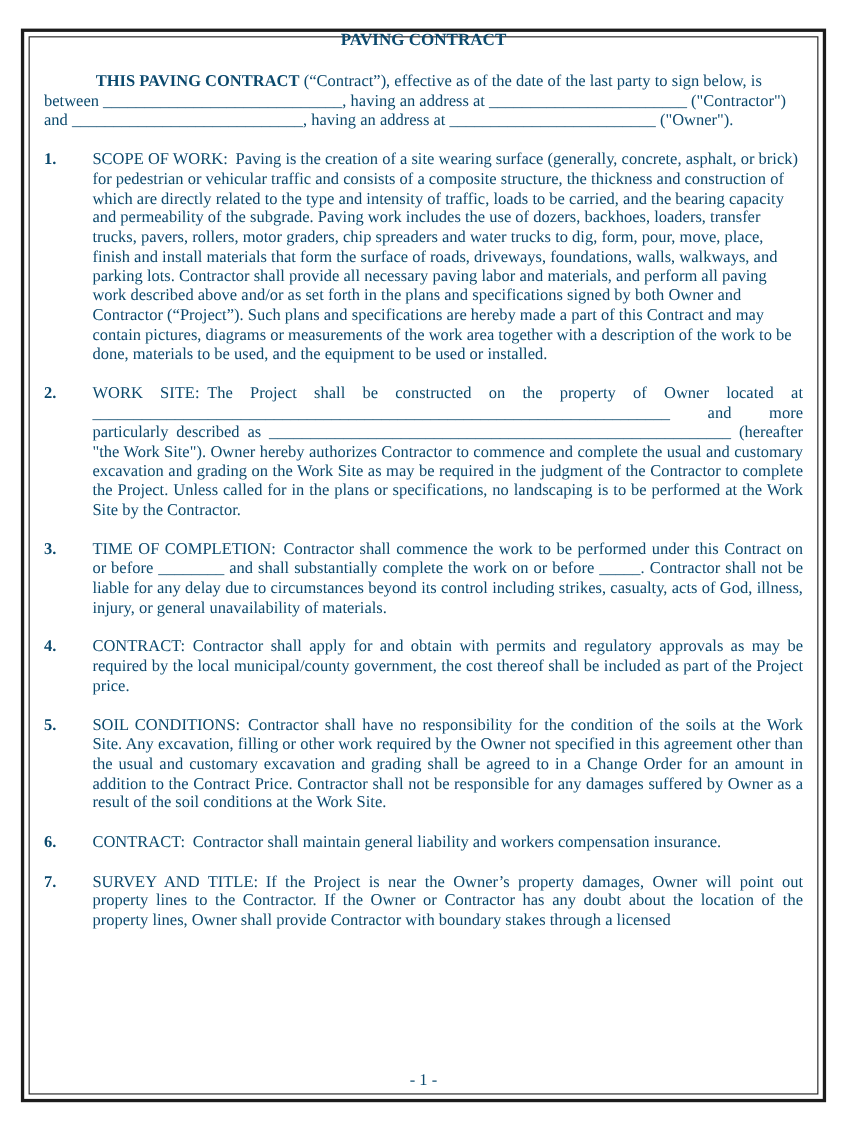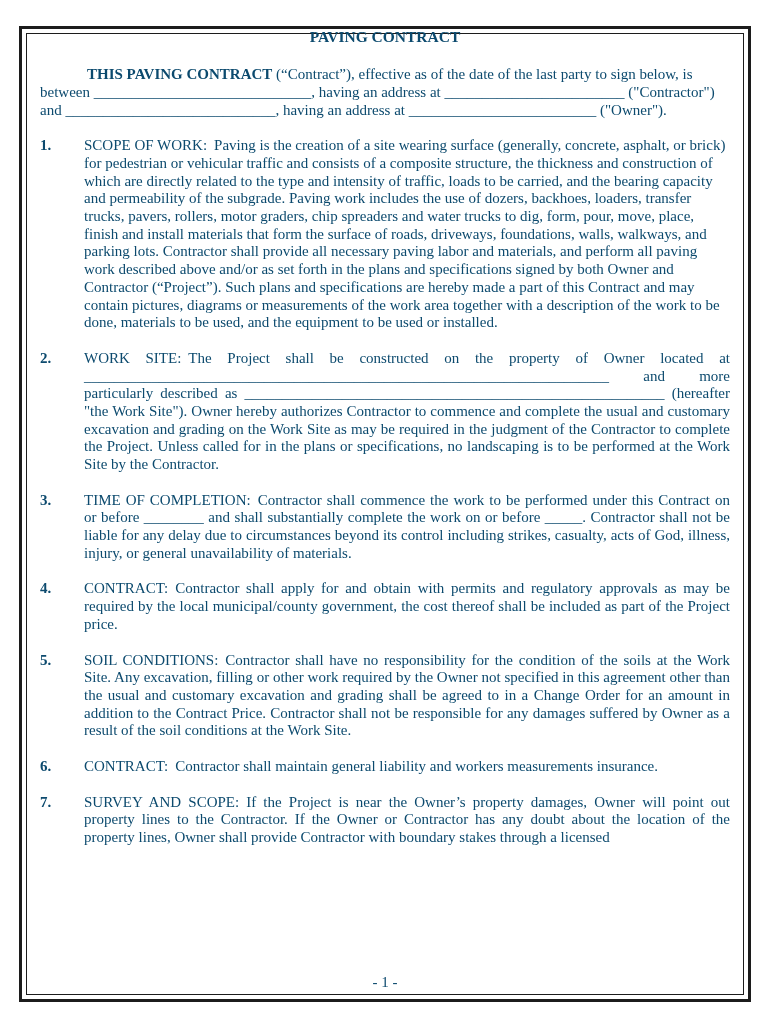--- a/index.html
+++ b/index.html
@@ -101,23 +101,23 @@
       <p class="sec-body justify"><span class="sec-heading">CONTRACT:</span><span>Contractor shall apply for and obtain with permits and regulatory approvals as may be required by the local municipal/county government, the cost thereof shall be included as part of the Project price.</span></p>
     </div>
 
     <div class="section">
       <span class="sec-num">5.</span>
       <p class="sec-body justify"><span class="sec-heading">SOIL CONDITIONS:</span><span>Contractor shall have no responsibility for the condition of the soils at the Work Site.  Any excavation, filling or other work required by the Owner not specified in this agreement other than the usual and customary excavation and grading shall be agreed to in a Change Order for an amount in addition to the Contract Price.  Contractor shall not be responsible for any damages suffered by Owner as a result of the soil conditions at the Work Site.</span></p>
     </div>
 
     <div class="section">
       <span class="sec-num">6.</span>
-      <p class="sec-body"><span class="sec-heading">CONTRACT:</span><span>Contractor shall maintain general liability and workers measurements insurance.</span></p>
+      <p class="sec-body"><span class="sec-heading">CONTRACT:</span><span>Contractor shall maintain general liability and workers compensation insurance.</span></p>
     </div>
 
     <div class="section">
       <span class="sec-num">7.</span>
-      <p class="sec-body justify"><span class="sec-heading">SURVEY AND SCOPE:</span><span>If the Project is near the Owner’s property damages, Owner will point out property lines to the Contractor. If the Owner or Contractor has any doubt about the location of the property lines, Owner shall provide Contractor with boundary stakes through a licensed</span></p>
+      <p class="sec-body justify"><span class="sec-heading">SURVEY AND TITLE:</span><span>If the Project is near the Owner’s property damages, Owner will point out property lines to the Contractor. If the Owner or Contractor has any doubt about the location of the property lines, Owner shall provide Contractor with boundary stakes through a licensed</span></p>
     </div>
   </div>
 
   <div class="footer">- 1 -</div>
 </div>
 
 </body></html>

